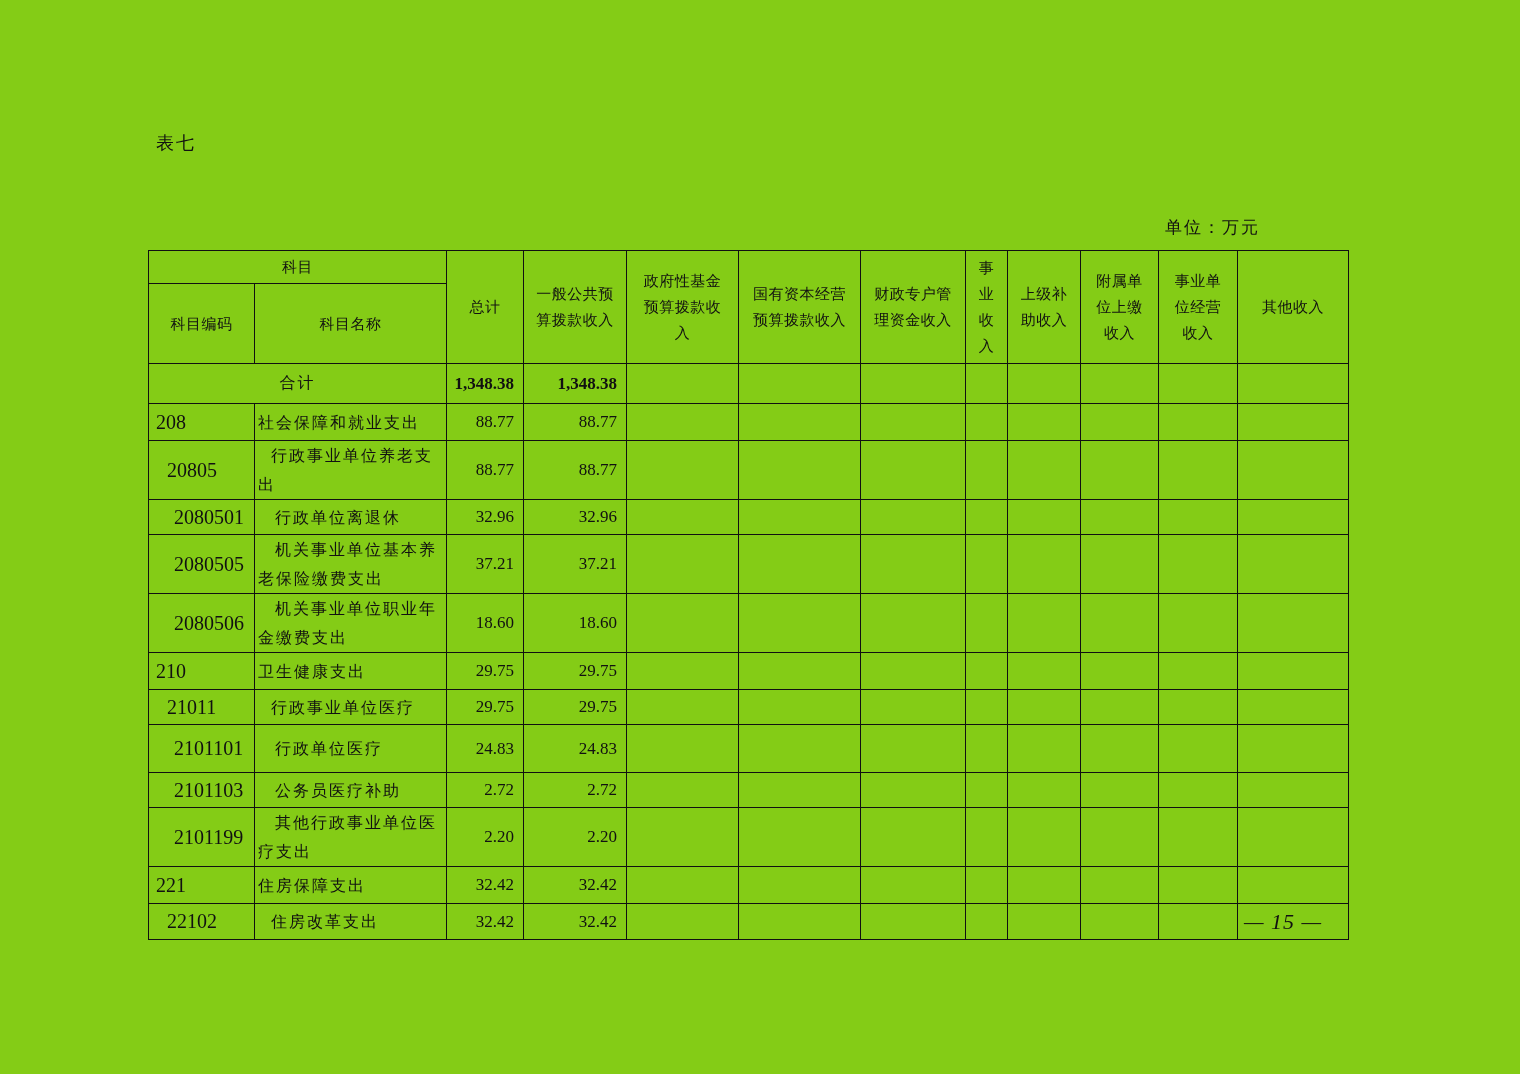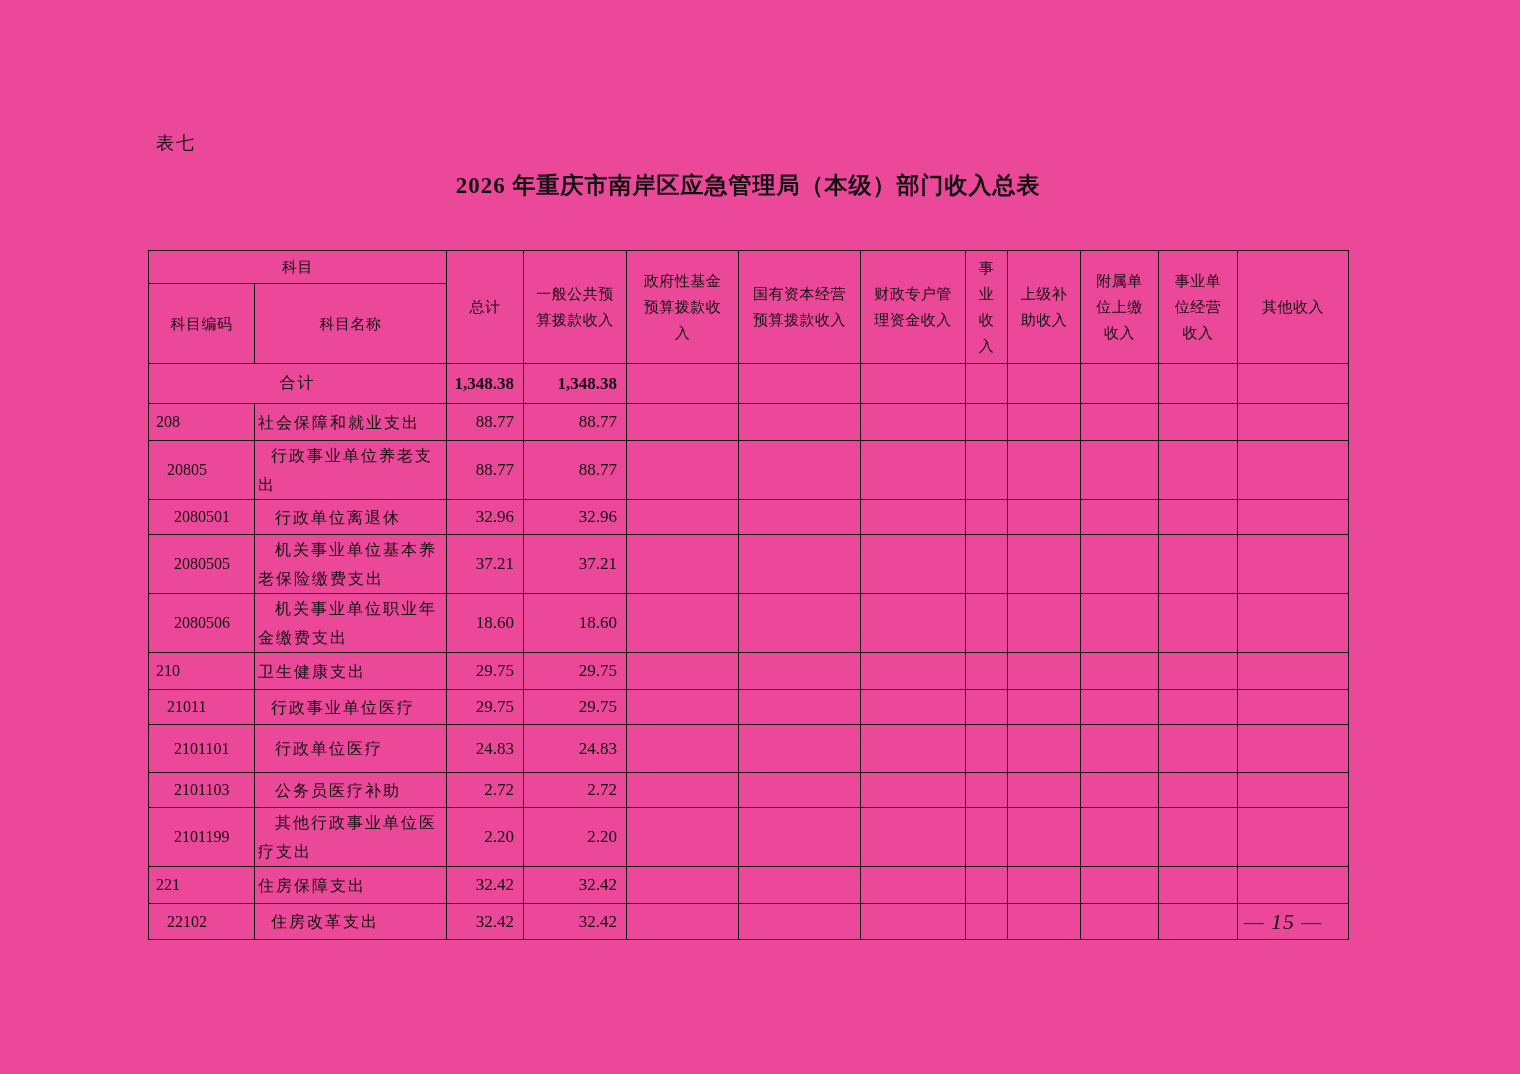--- a/index.html
+++ b/index.html
@@ -9,21 +9,21 @@
     width: 1520px;
     height: 1074px;
     overflow: hidden;
     font-family: "Liberation Serif", serif;
     color: #111111;
   }
   .sheet {
     position: relative;
     width: 1520px;
     height: 1074px;
-    background: #ec4899;
+    background: #84cc16;
   }
   .table-label {
     position: absolute;
     left: 156px;
     top: 131px;
     font-size: 18px;
     letter-spacing: 2px;
     font-family: "Liberation Serif", serif;
   }
   .doc-title {
@@ -78,21 +78,21 @@
   .total-label {
     font-family: "Liberation Sans", sans-serif;
     text-align: center;
     font-size: 16px;
     letter-spacing: 2px;
   }
   
   td.code {
     text-align: left;
     padding-left: 7px;
-    font-size: 16px;
+    font-size: 20px;
   }
   td.code.L2 { text-indent: 11px; }
   td.code.L3 { text-indent: 18px; }
   td.name {
     text-align: left;
     padding-left: 3px;
     padding-right: 6px;
     font-size: 16px;
     letter-spacing: 2px;
     line-height: 29px;
@@ -114,22 +114,22 @@
     font-style: italic;
   }
 </style>
 </head>
 <body>
 
 <div class="sheet">
 
   <div class="table-label">表七</div>
 
-  <h1 class="doc-title">2026 年重庆市南岸区应急管理局（本级）部门收入总表</h1>
-
+
+  <div class="unit-note">单位：万元</div>
 
   <table class="budget-table">
     <colgroup>
       <col style="width:106px">
         <col style="width:192px">
         <col style="width:77px">
         <col style="width:103px">
       <col style="width:112px">
         <col style="width:122px">
         <col style="width:105px">

